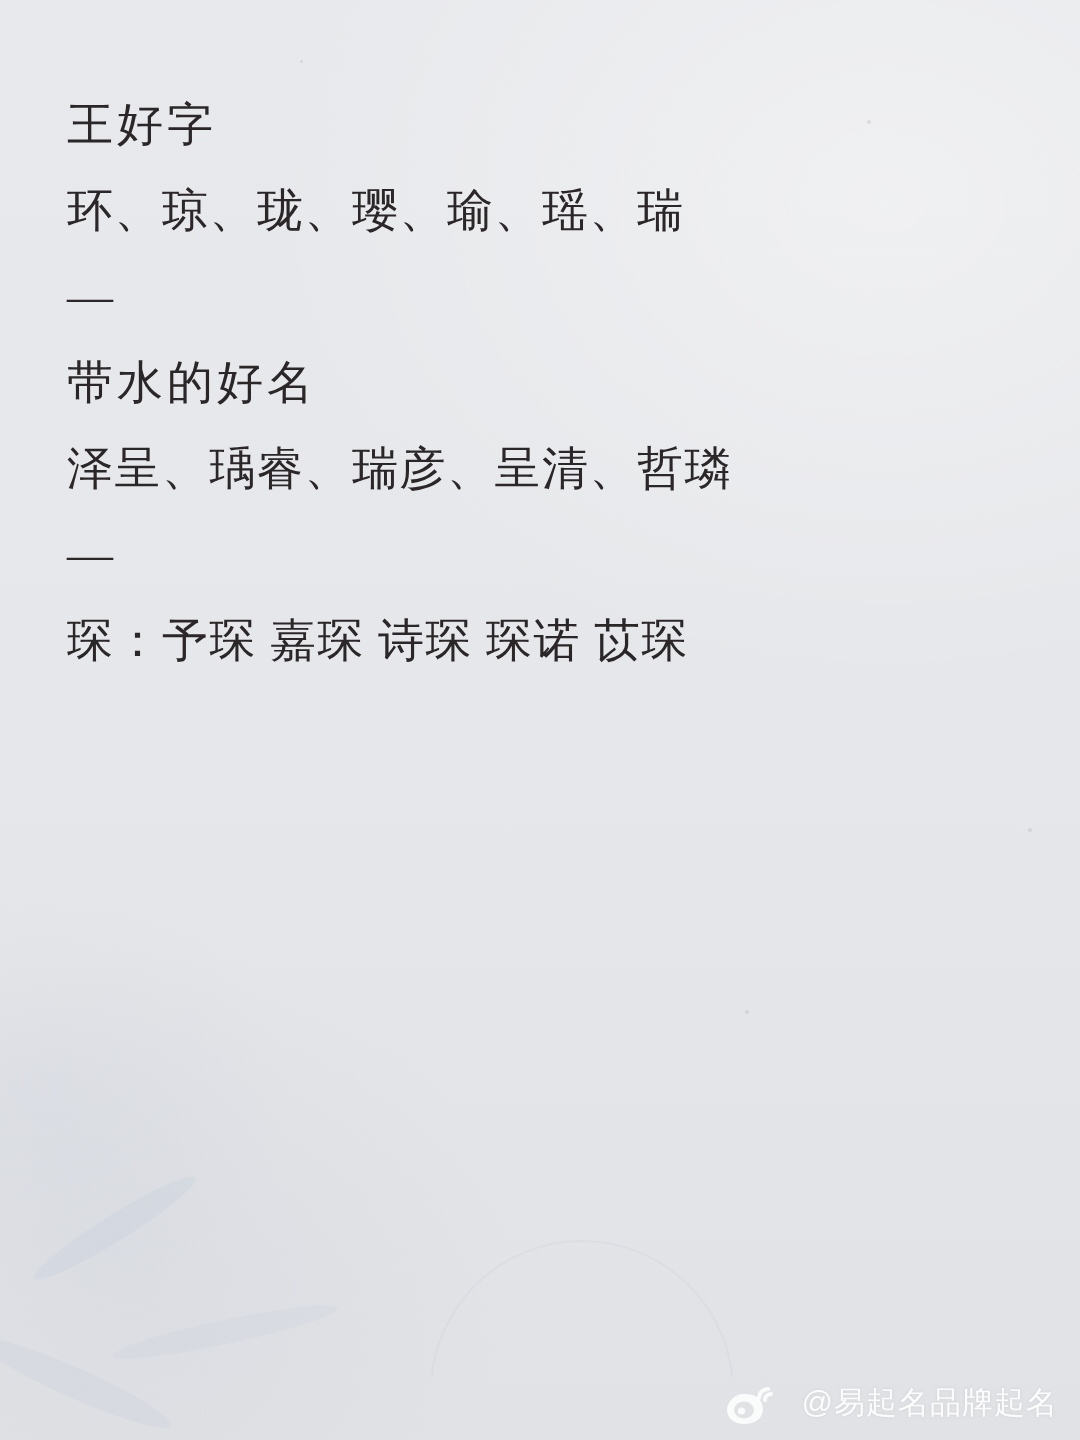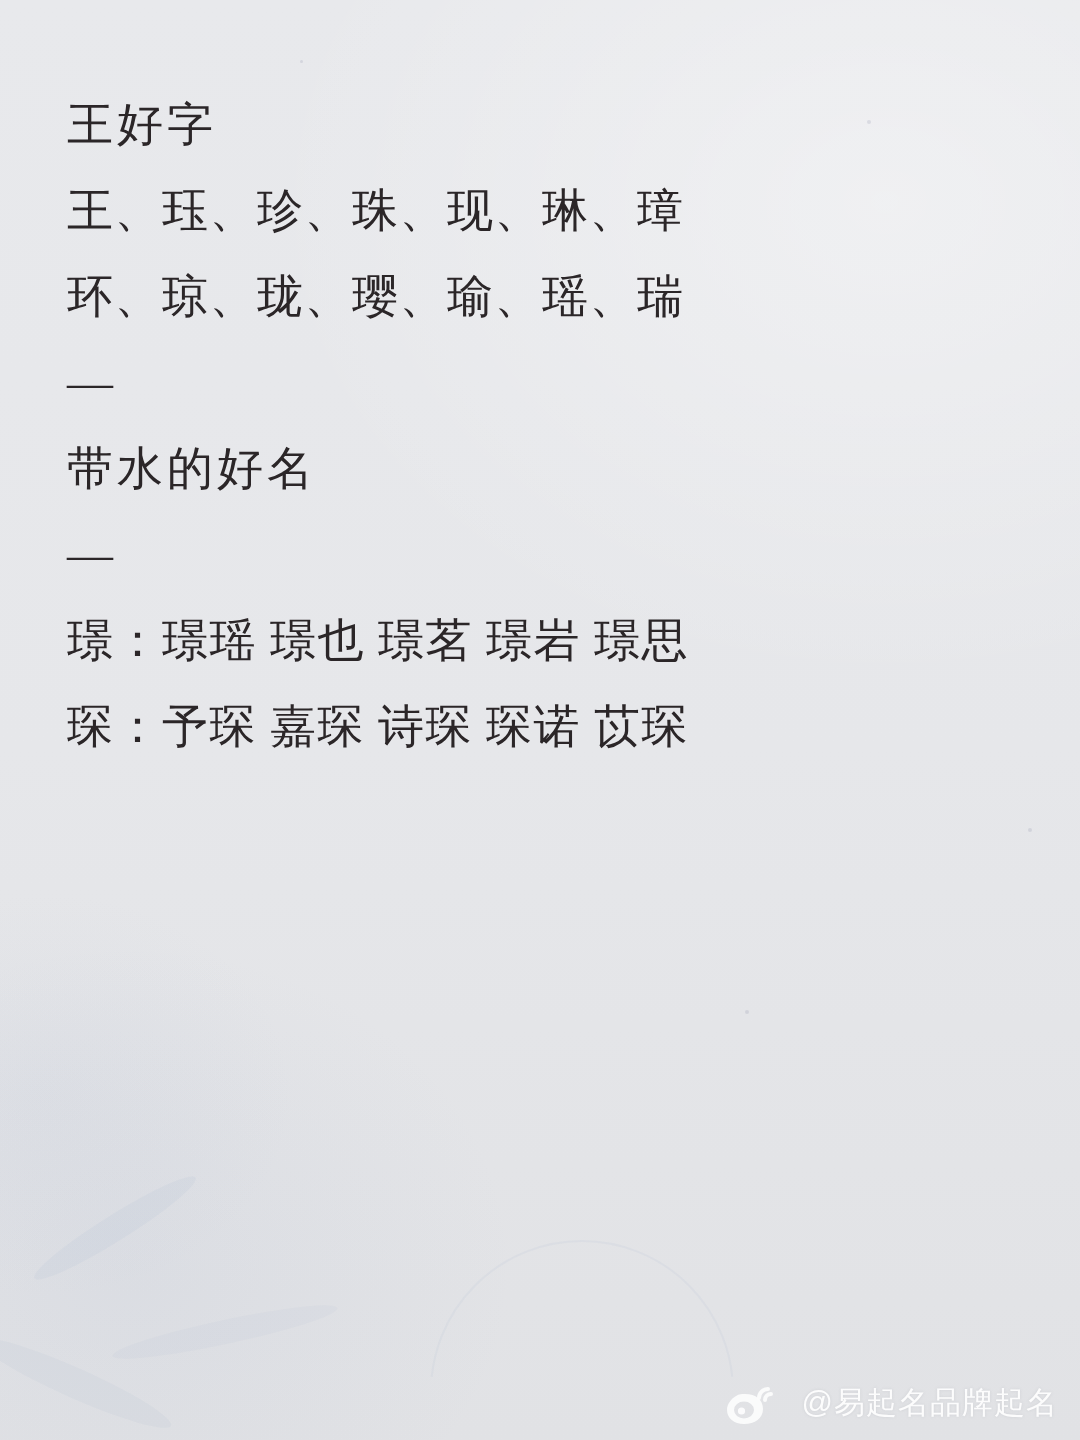--- a/index.html
+++ b/index.html
@@ -79,28 +79,27 @@
   <div class="decor leaf l3"></div>
   <div class="decor arc"></div>
   <div class="decor speck s1"></div>
   <div class="decor speck s2"></div>
   <div class="decor speck s3"></div>
   <div class="decor speck s4"></div>
 
   <main class="content">
 
     <div class="line heading">王好字</div>
-    <div class="line">王、珏、珍、珠、现、琳、璋</div>
     <div class="line">环、琼、珑、璎、瑜、瑶、瑞</div>
 
     <div class="line divider">—</div>
     <div class="line heading">带水的好名</div>
+    <div class="line">泽呈、瑀睿、瑞彦、呈清、哲璘</div>
 
     <div class="line divider">—</div>
-    <div class="line">璟：璟瑶 璟也 璟茗 璟岩 璟思</div>
     <div class="line">琛：予琛 嘉琛 诗琛 琛诺 苡琛</div>
   </main>
 
   <div class="watermark">
     <svg width="54" height="46" viewBox="0 0 54 46" aria-hidden="true">
 
       <path d="M35 18 a 9 9 0 0 1 9 -9" fill="none" stroke="rgba(255,255,255,0.92)" stroke-width="4" stroke-linecap="round"></path>
       <path d="M41 20 a 6 6 0 0 1 6 -6" fill="none" stroke="rgba(255,255,255,0.92)" stroke-width="4" stroke-linecap="round"></path>
 
       <path d="M21 14 C 32 14, 39 20, 39 29 C 39 38, 31 44, 20 44 C 10 44, 3 38, 3 30 C 3 24, 7 19, 12 16 C 15 14, 18 14, 21 14 Z" fill="rgba(255,255,255,0.92)"></path>

